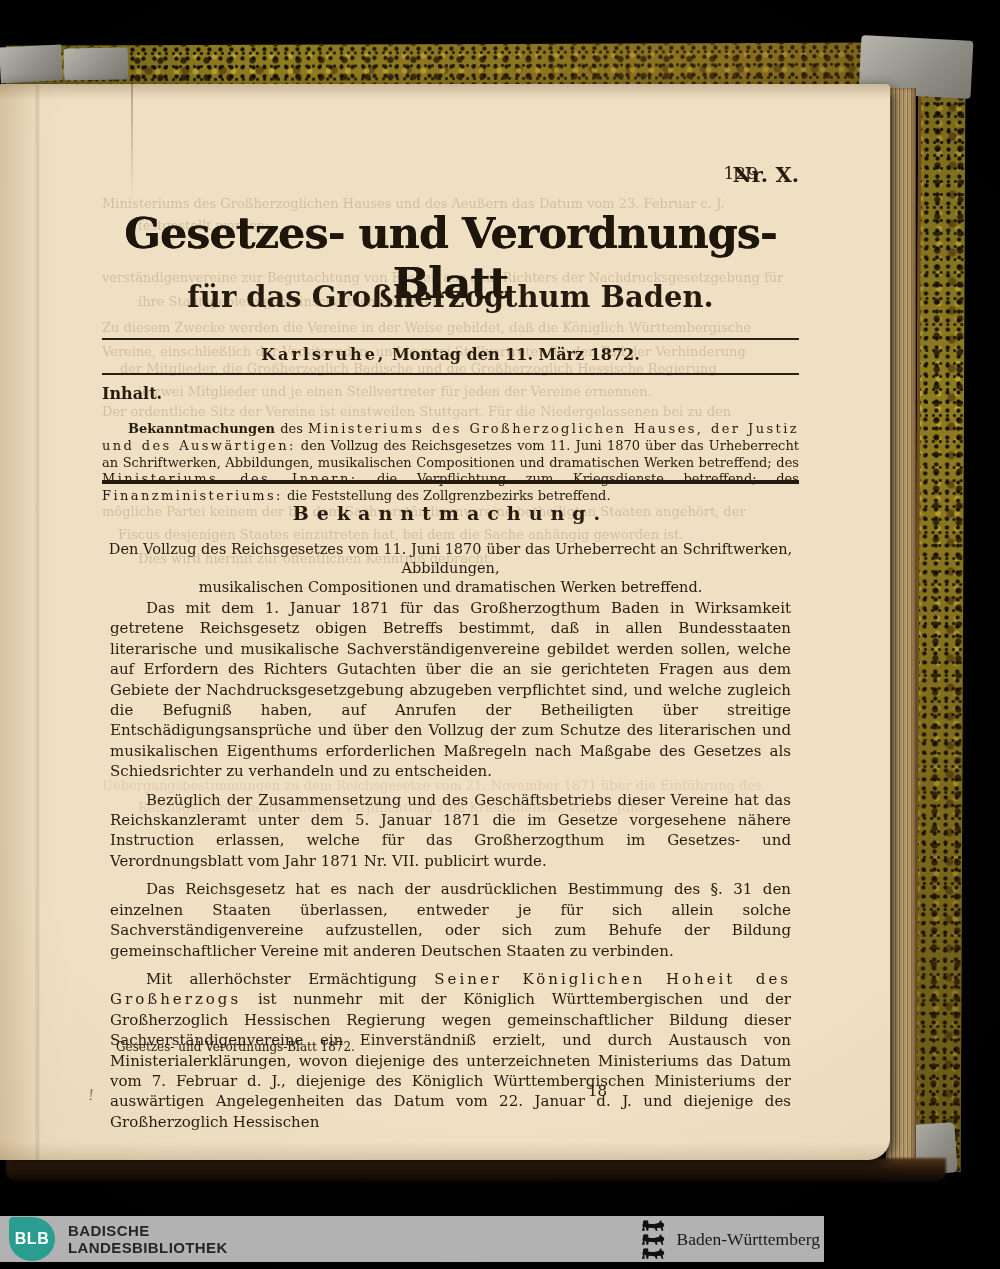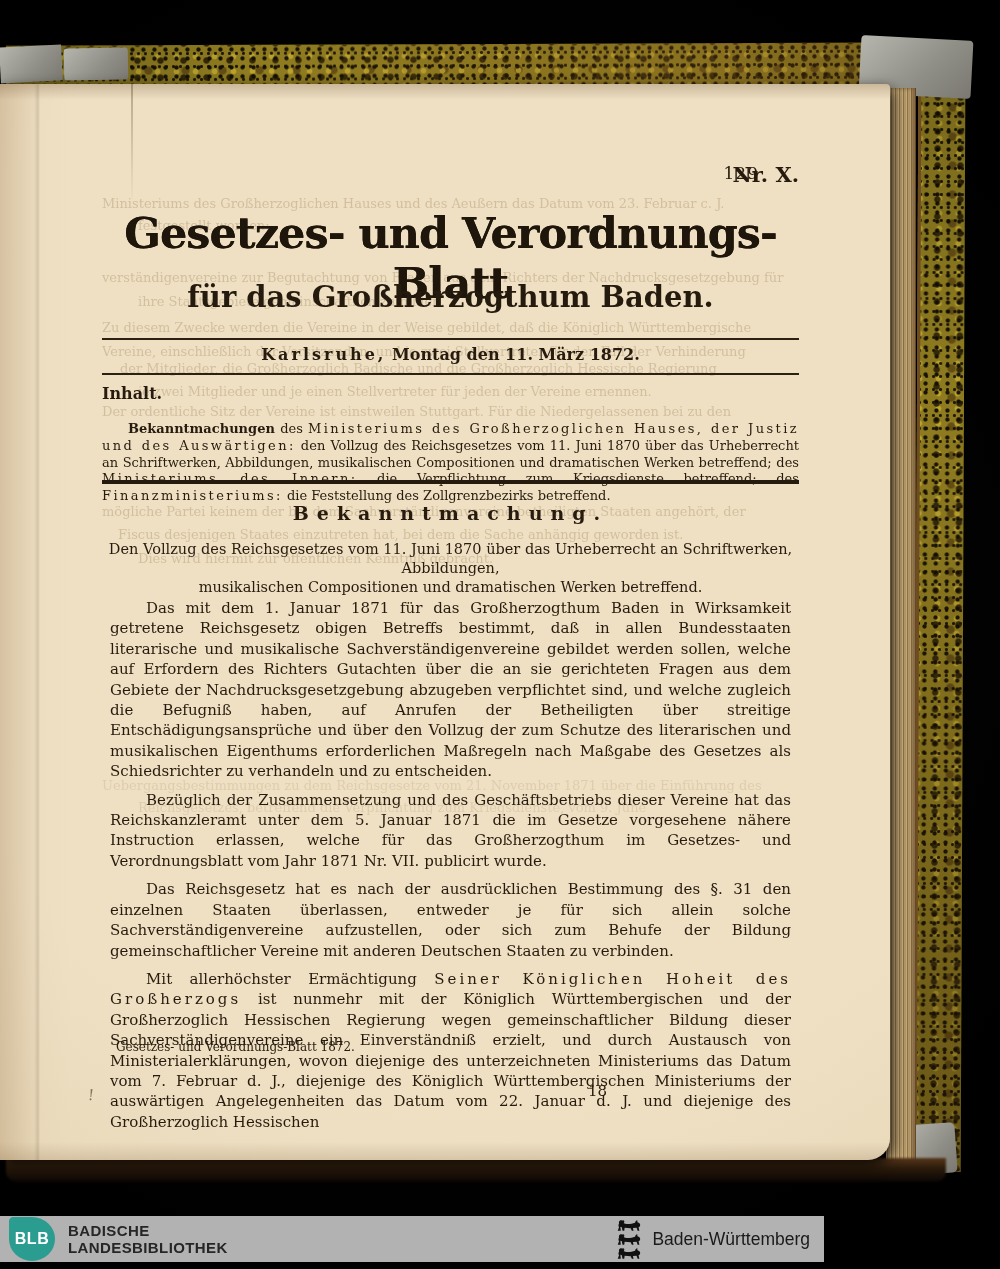--- a/index.html
+++ b/index.html
@@ -89,21 +89,21 @@
   .ink-mark{position:absolute;left:88px;top:1002px;z-index:2;font-size:15px;
             color:rgba(70,45,20,.6);transform:rotate(6deg);}
 
   
   .viewer-bar{position:absolute;left:0;top:1216px;width:824px;height:46px;background:#b2b2b2;
     display:flex;align-items:center;font-family:"Liberation Sans", sans-serif;}
   .blb-badge{width:46px;height:44px;margin-left:9px;background:#2a9c90;
     border-radius:10% 52% 52% 52%;display:flex;align-items:center;justify-content:center;
     color:#fff;font-weight:bold;font-size:16px;letter-spacing:.5px;}
   .lib-name{margin-left:13px;color:#262626;font-weight:bold;font-size:15px;line-height:17px;letter-spacing:.4px;}
-  .bw-group{margin-left:auto;display:flex;align-items:center;margin-right:14px;}
+  .bw-group{margin-left:auto;display:flex;align-items:center;margin-right:4px;font-family:Liberation Serif, serif;}
   .lions{display:flex;flex-direction:column;gap:1px;margin-right:10px;}
   .lions svg{display:block;}
   .bw-name{color:#1a1a1a;font-size:17.5px;}
 </style>
 </head>
 <body>
 
 <div class="stage">
 
   <div class="cover-top marble"></div>

